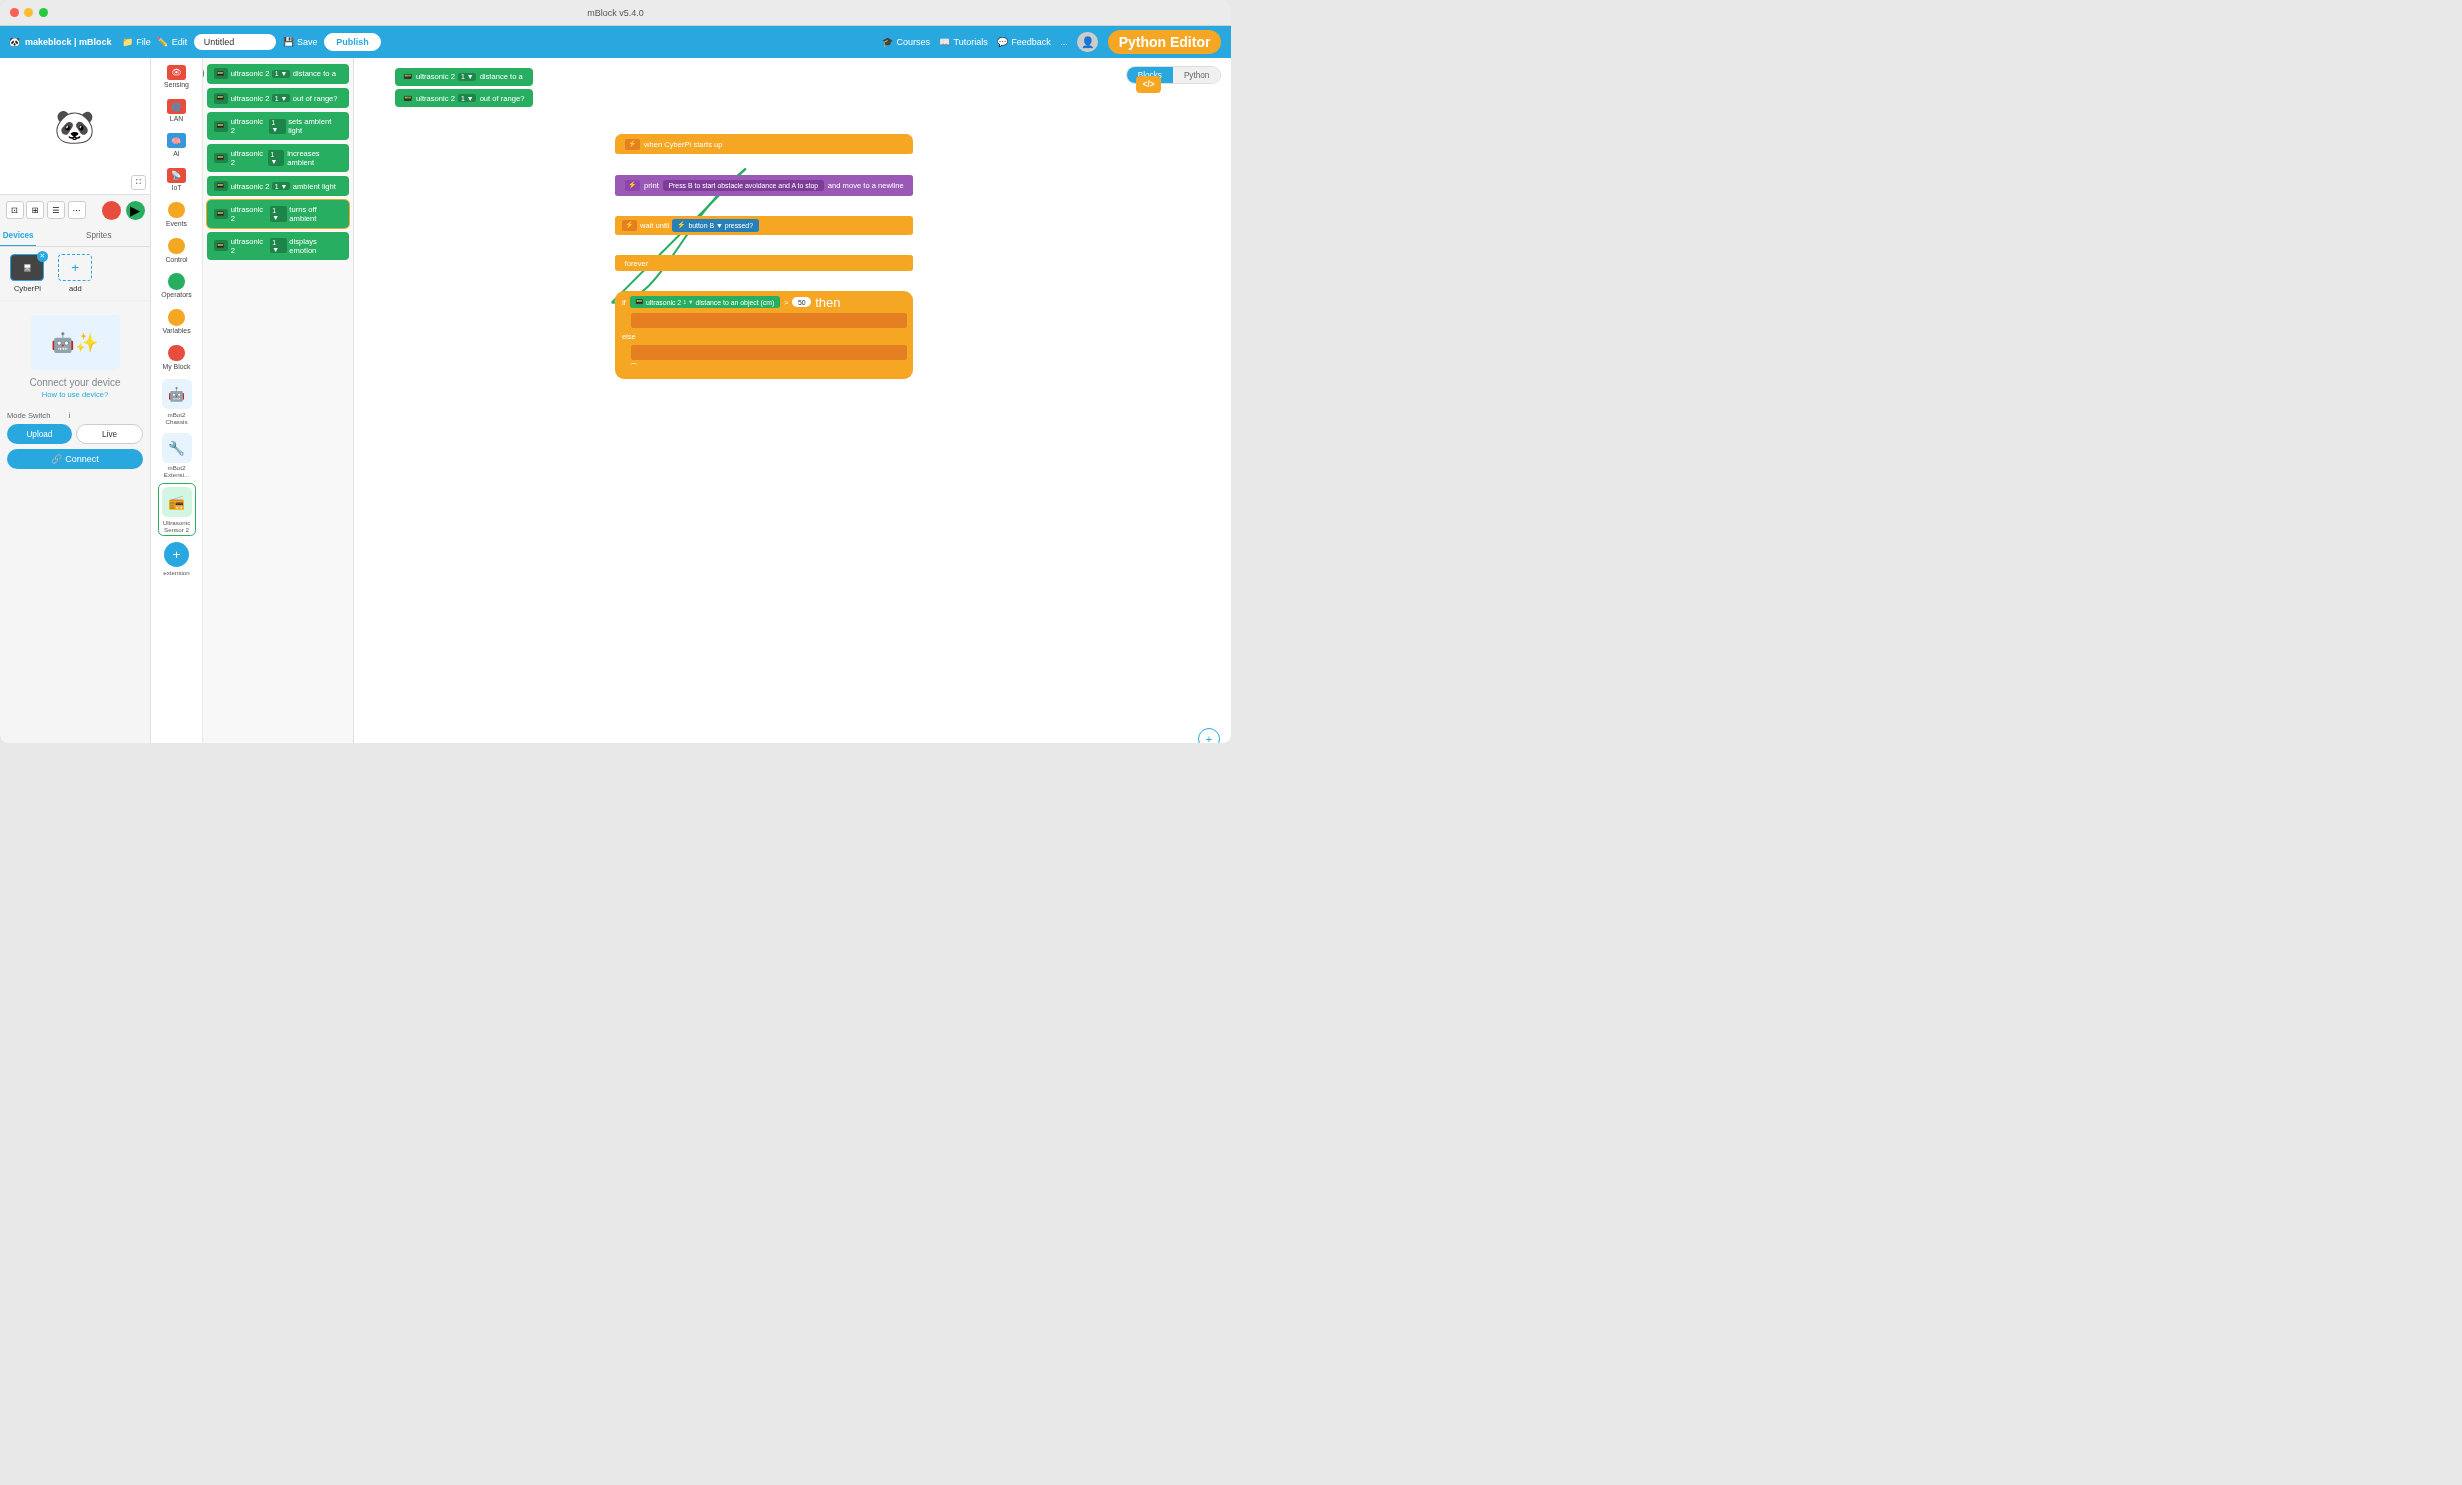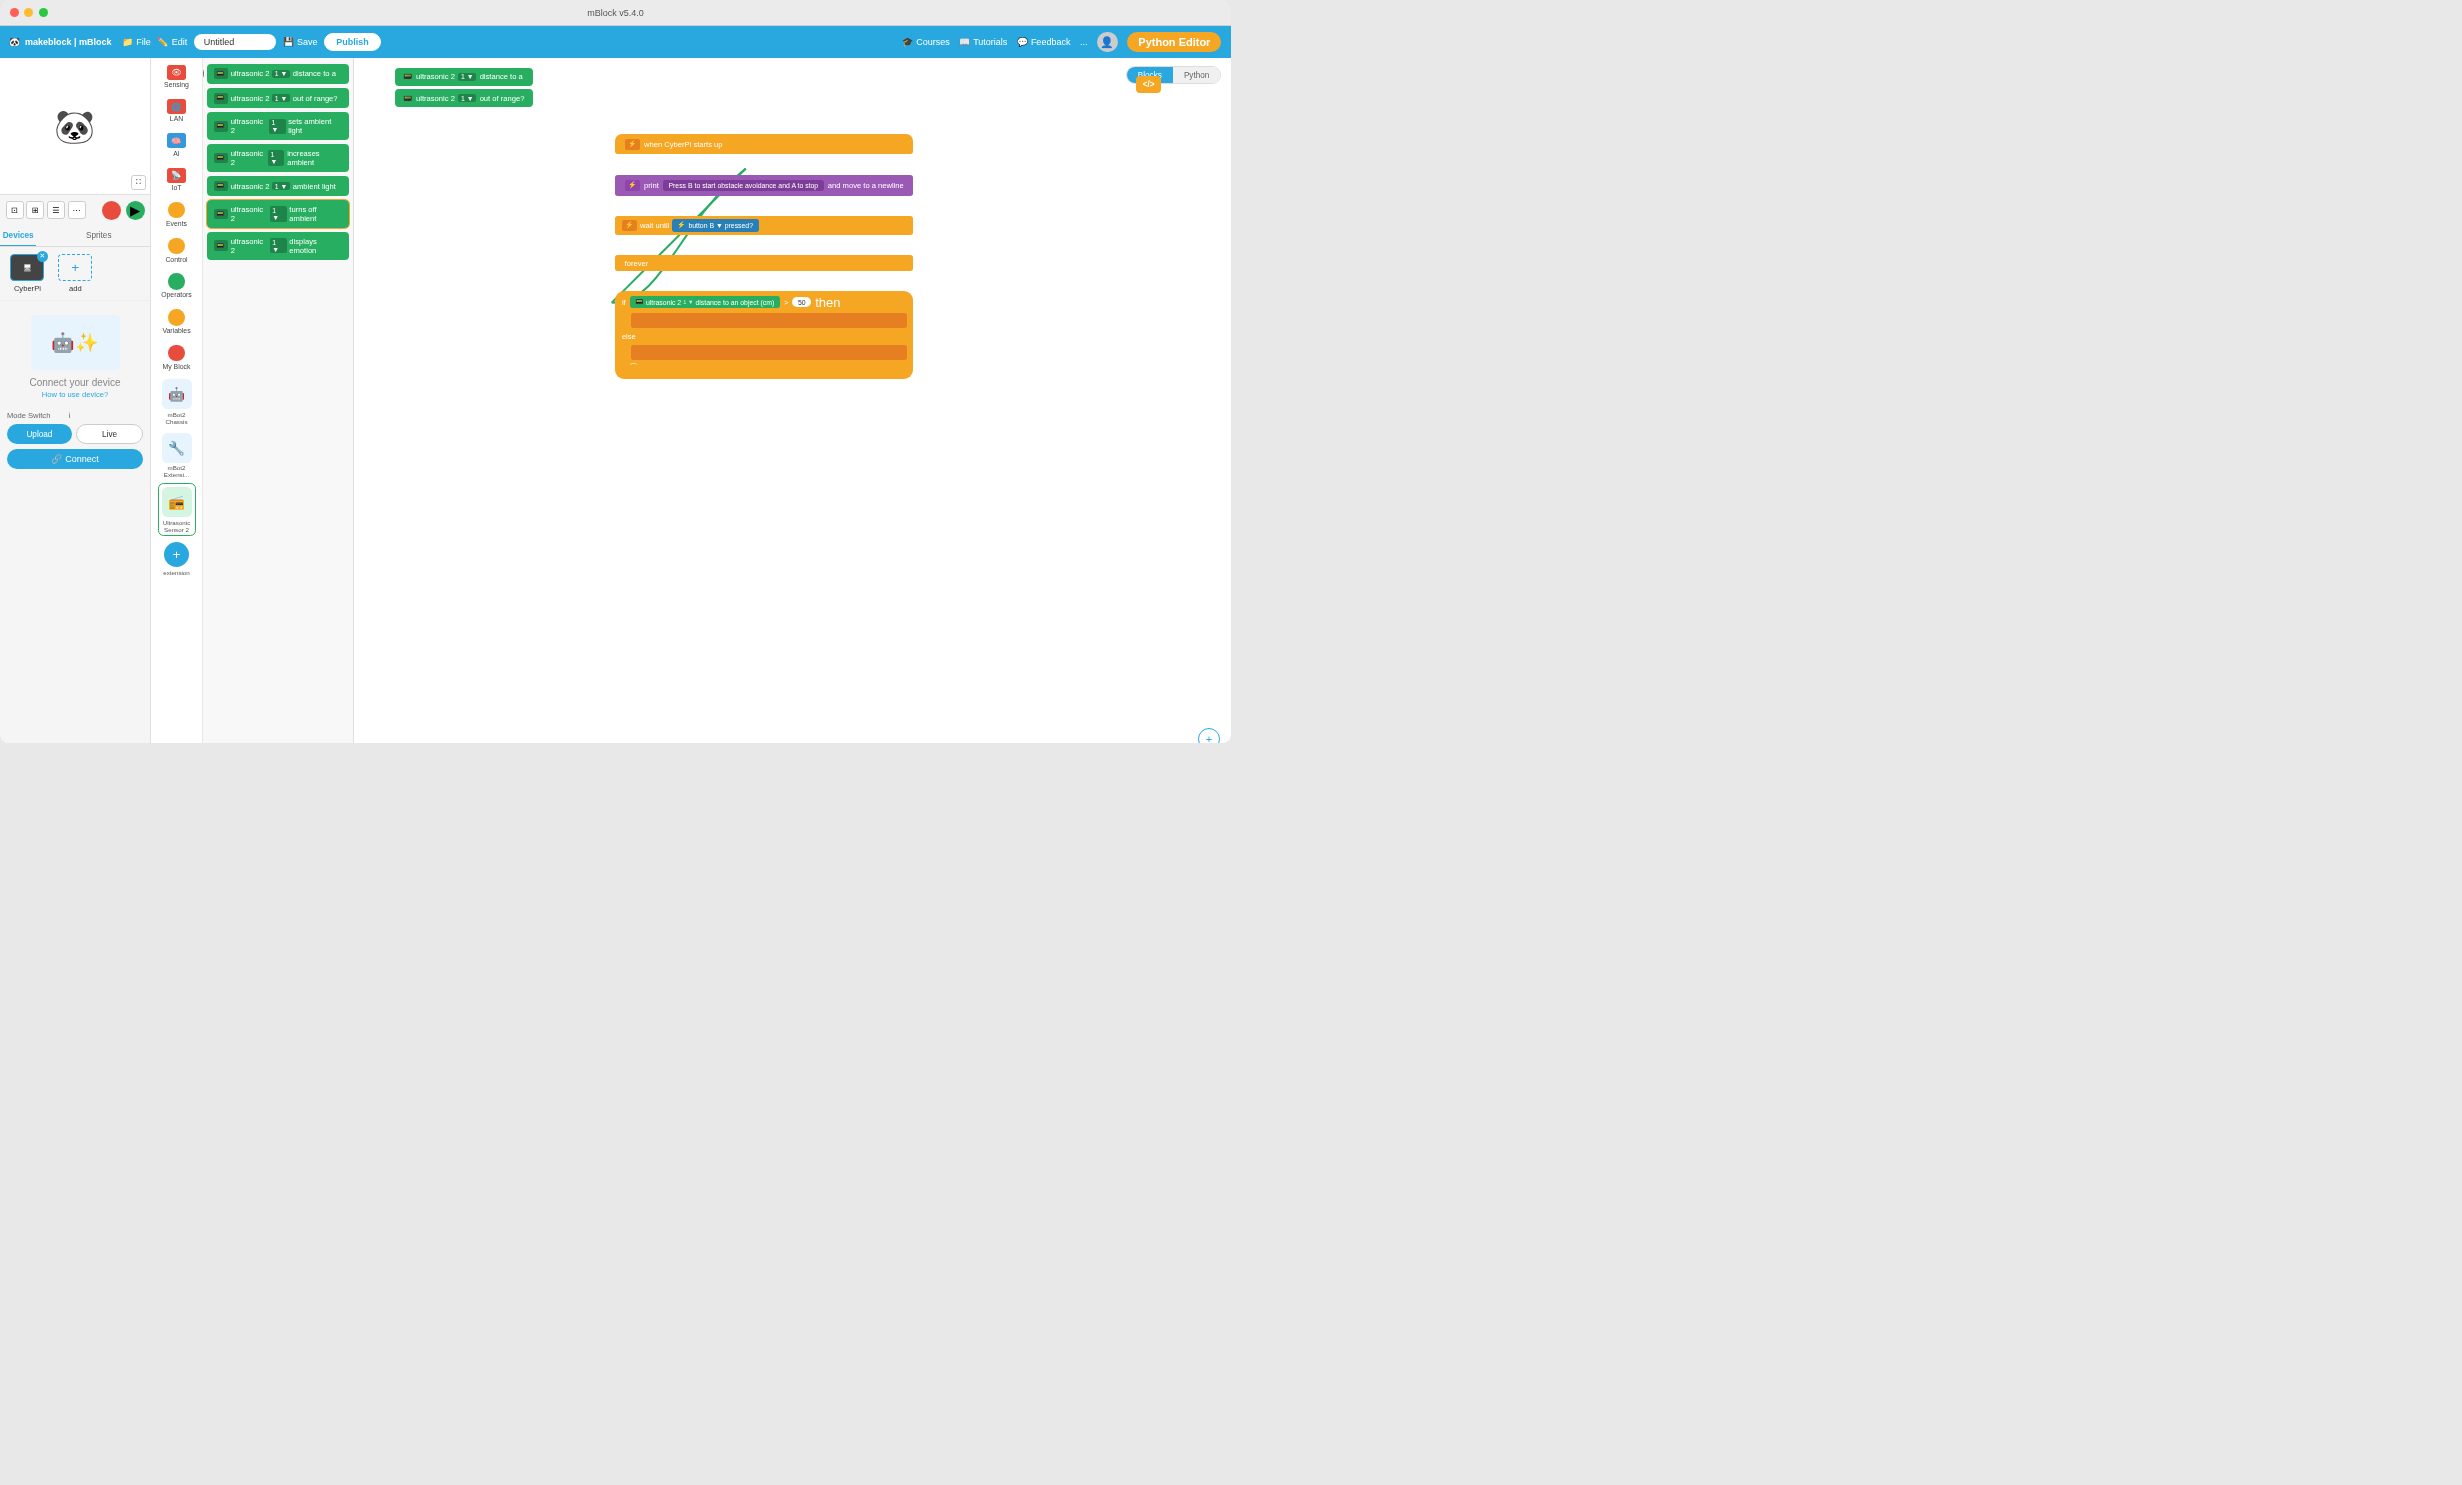--- a/index.html
+++ b/index.html
@@ -126,21 +126,21 @@
       cursor: pointer;
       display: flex;
       align-items: center;
       gap: 2.7px;
     }
     .python-editor-btn {
       background: #f5a623;
       border: none;
       border-radius: 13.7px;
       padding: 4.1px 11px;
-      font-size: 11px;
+      font-size: 14px;
       font-weight: 600;
       color: white;
       cursor: pointer;
     }
     .avatar {
       width: 20.6px; height: 20.6px;
       border-radius: 50%;
       background: #ccc;
       display: flex; align-items: center; justify-content: center;
     }

